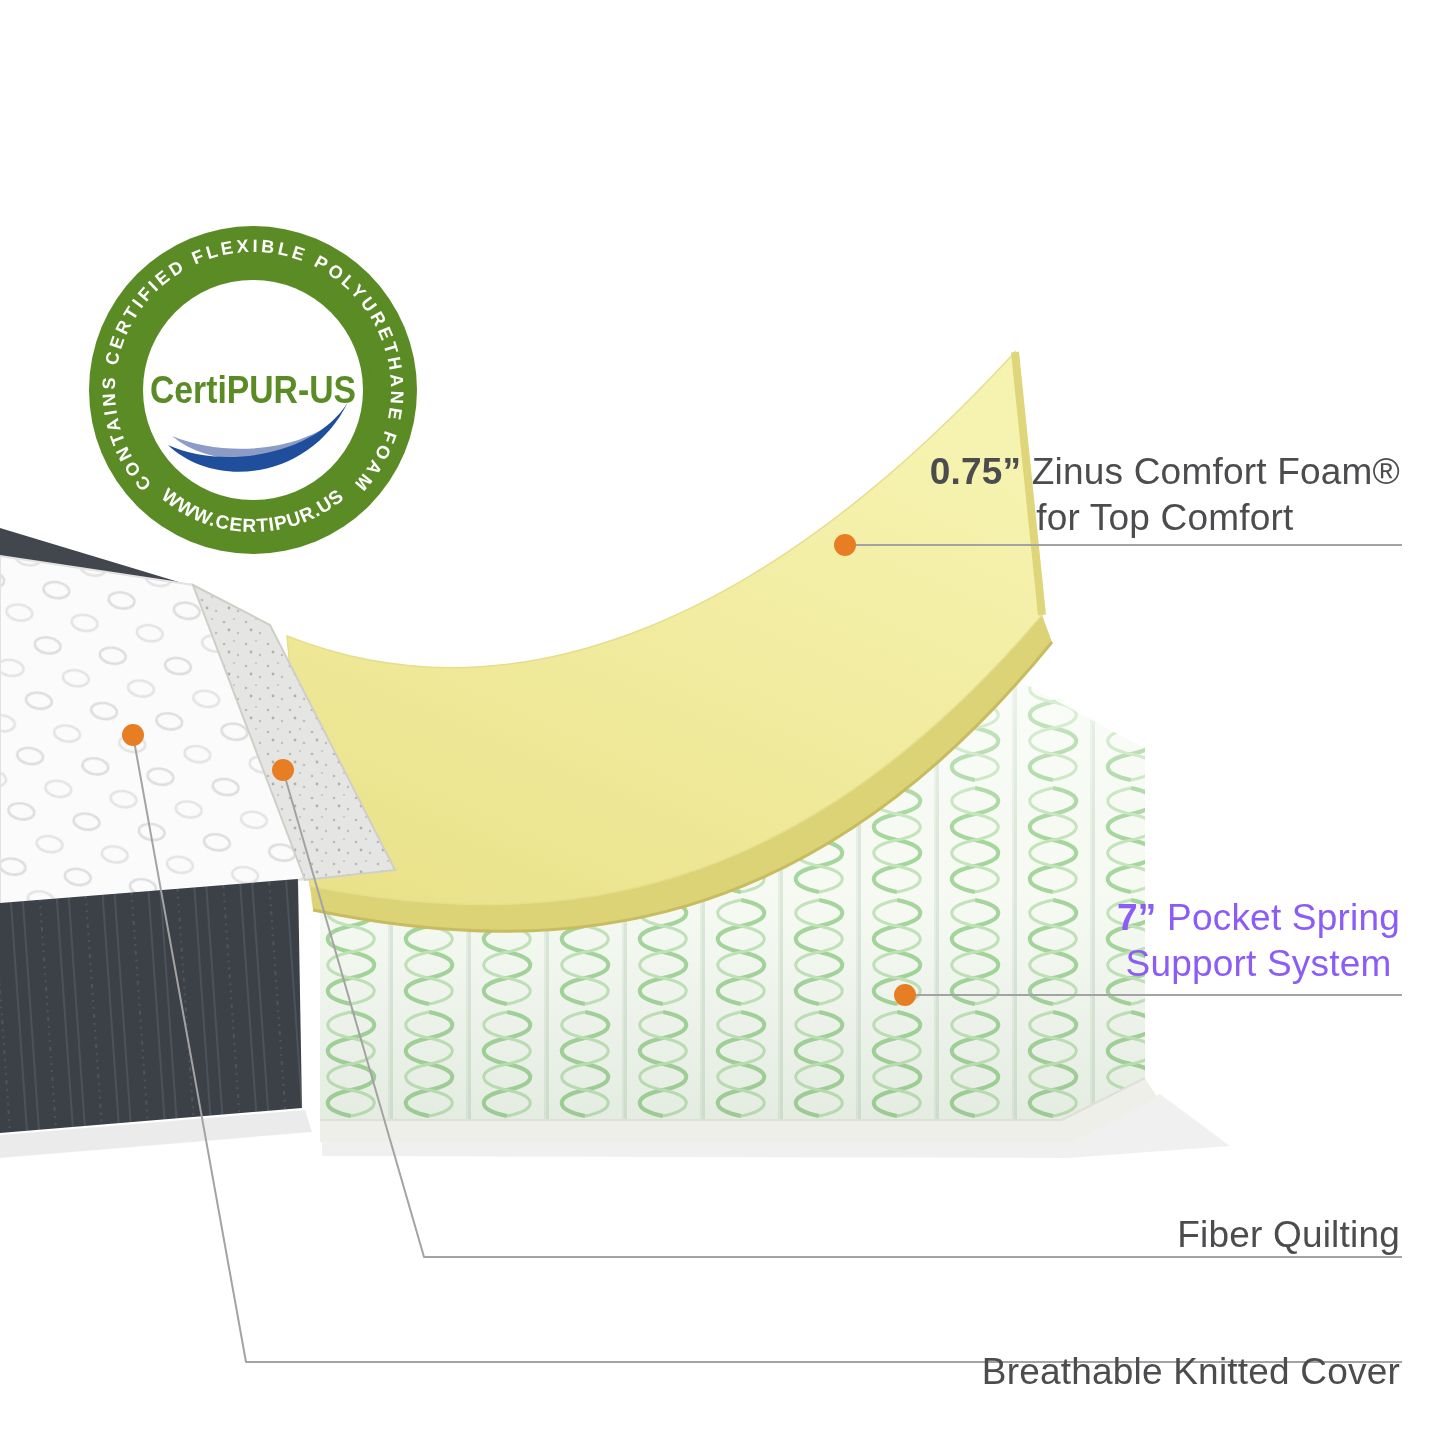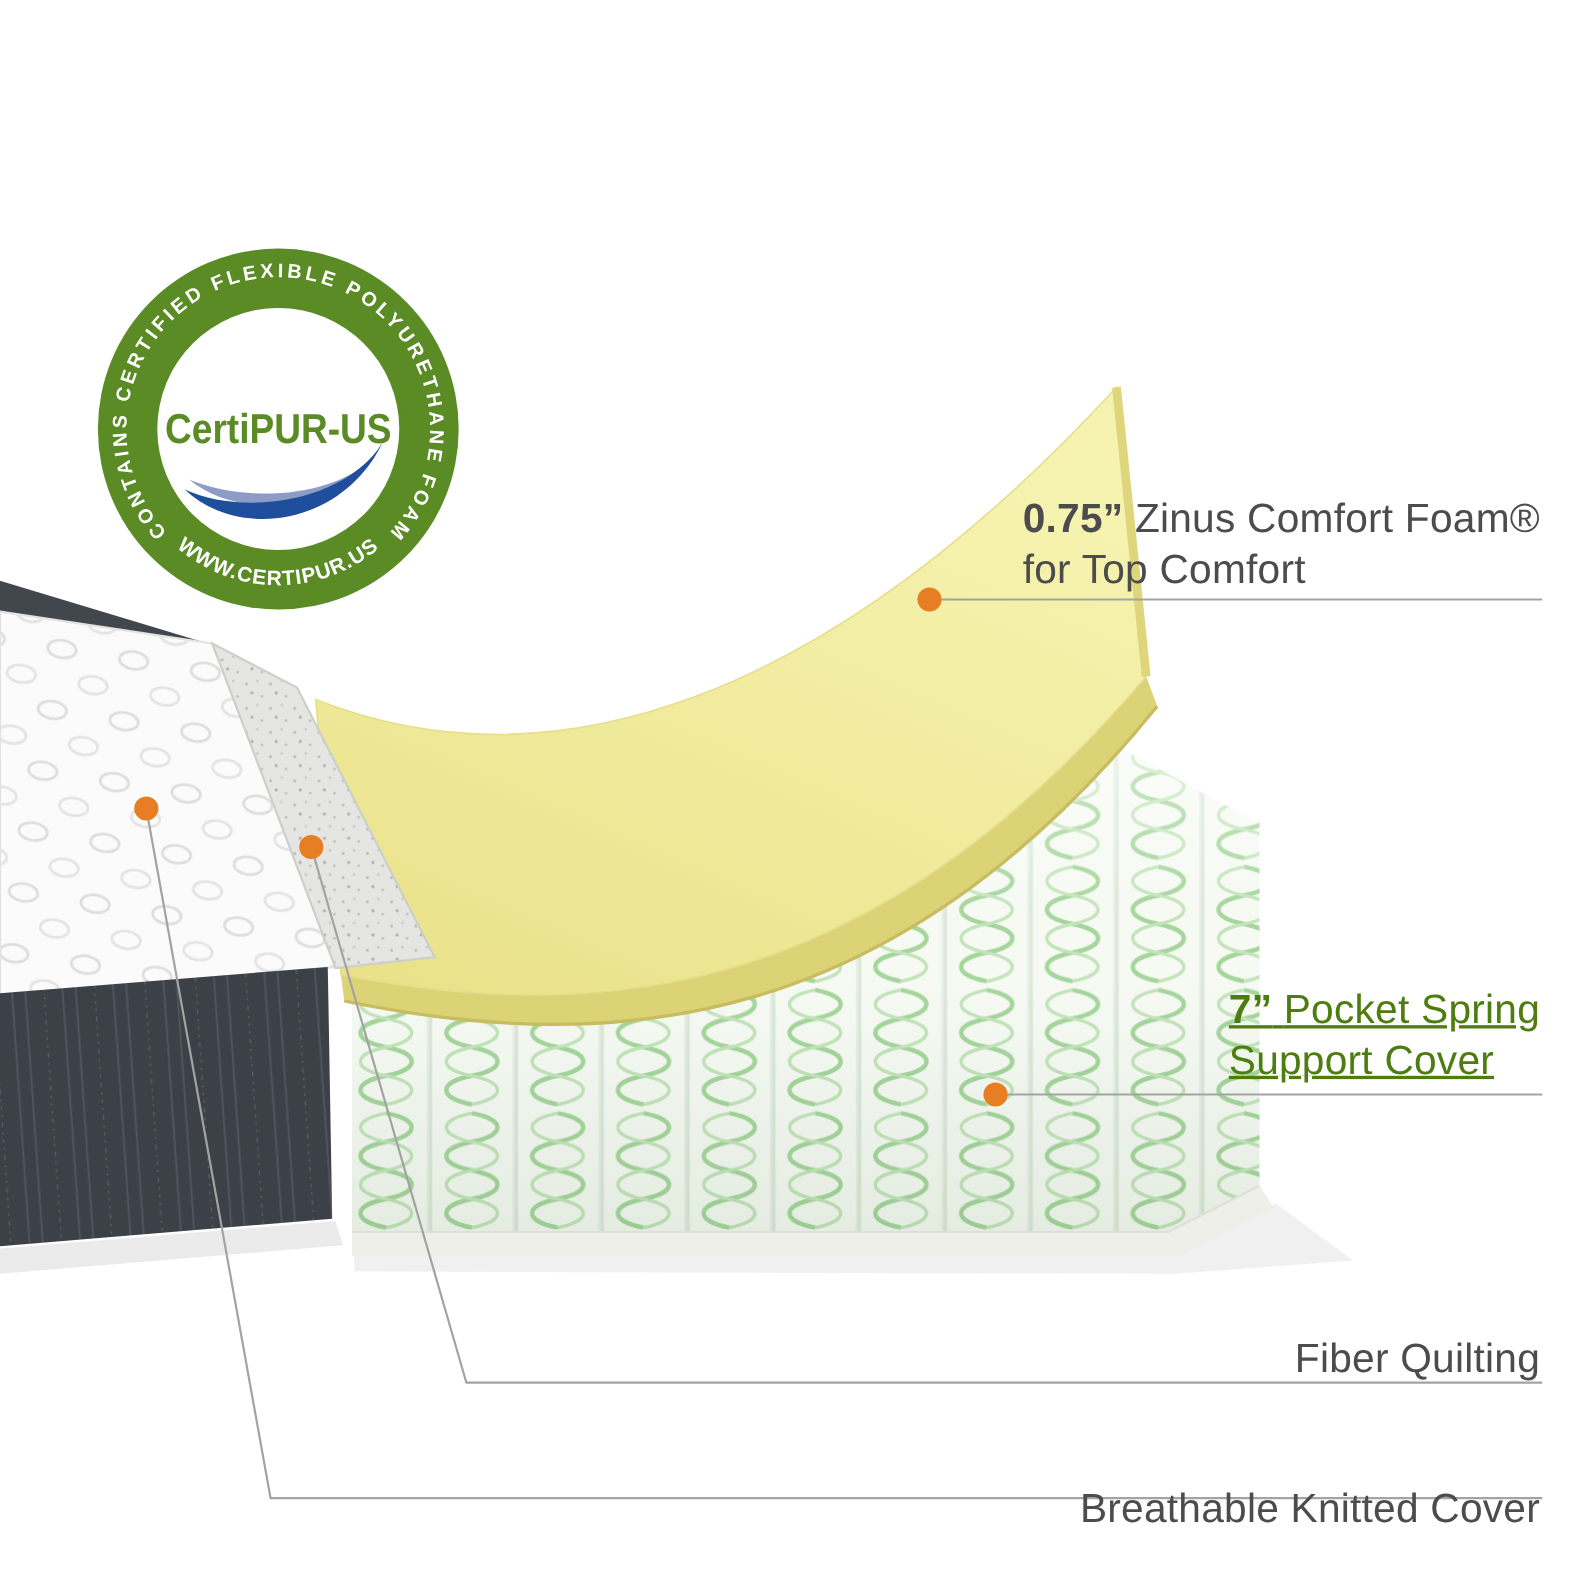--- a/index.html
+++ b/index.html
@@ -2,27 +2,27 @@
 <html><head>
 <meta charset="utf-8">
 <style>
   html,body { margin:0; padding:0; background:#ffffff; }
   .stage {
     position:relative; width:1445px; height:1445px; background:#ffffff;
     overflow:hidden; font-family:"Liberation Sans", sans-serif;
   }
   .stage svg.scene { position:absolute; left:0; top:0; }
   .callout-label {
-    position:absolute; right:45px; text-align:left;
+    position:absolute; right:45px; text-align:center;
     font-size:37px; line-height:1.25; color:#4c4c4e; letter-spacing:0.2px;
     white-space:nowrap;
   }
   .callout-label .b { font-weight:700; }
   .label-comfort { top:449px; }
-  .label-spring  { top:895px; color:#4d7c0f;text-decoration:underline; }
+  .label-spring  { top:895px; color:#8b5cf6; }
   .label-fiber   { top:1212px; }
   .label-cover   { top:1349px; }
   .ring-text { font-family:"Liberation Sans",sans-serif; font-weight:700; fill:#ffffff; }
   .ring-text-top { font-size:18px; }
   .ring-text-bottom { font-size:19px; }
   .badge-center-text { font-family:"Liberation Sans",sans-serif; font-weight:700; fill:#5a8b25; }
 </style>
 </head>
 <body>
 
@@ -136,20 +136,20 @@
     </g>
   </svg>
 
   <div class="callout-label label-comfort">
     <div><span class="b">0.75”</span> <span>Zinus Comfort Foam®</span></div>
     <div>for Top Comfort</div>
   </div>
 
   <div class="callout-label label-spring">
     <div><span class="b">7”</span> <span>Pocket Spring</span></div>
-    <div>Support Cover</div>
+    <div>Support System</div>
   </div>
 
   <div class="callout-label label-fiber">Fiber Quilting</div>
 
   <div class="callout-label label-cover">Breathable Knitted Cover</div>
 
 </div>
 
 </body></html>

